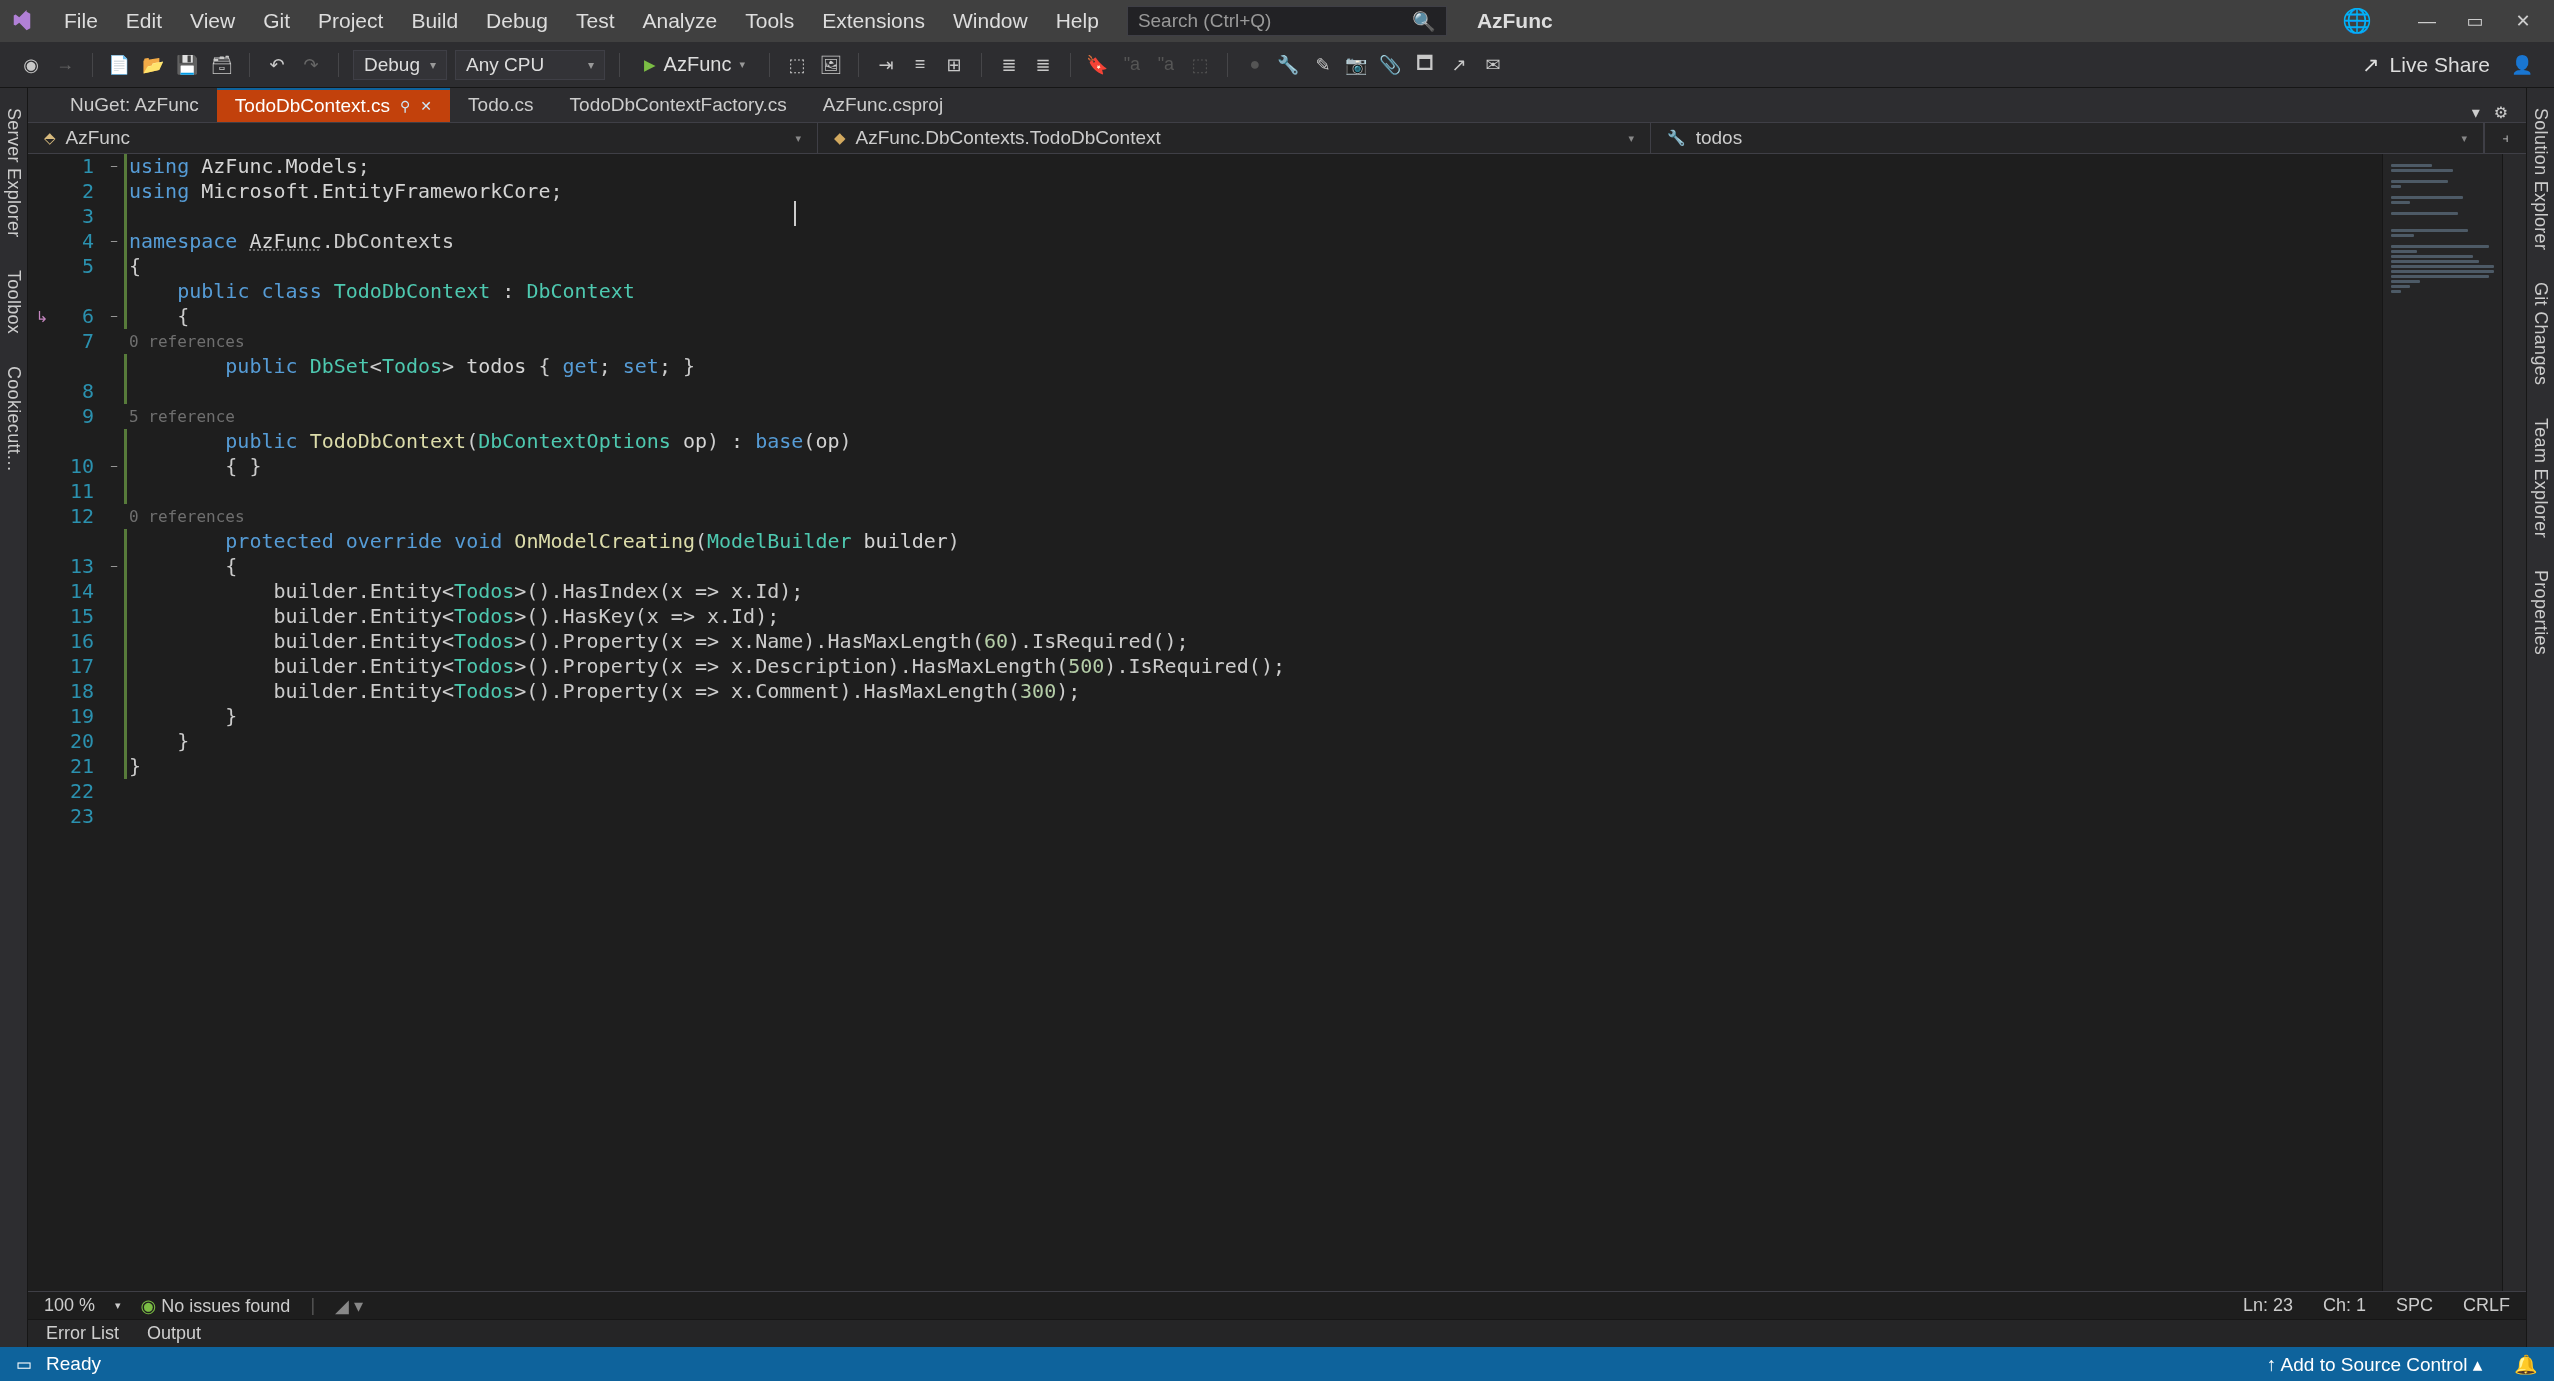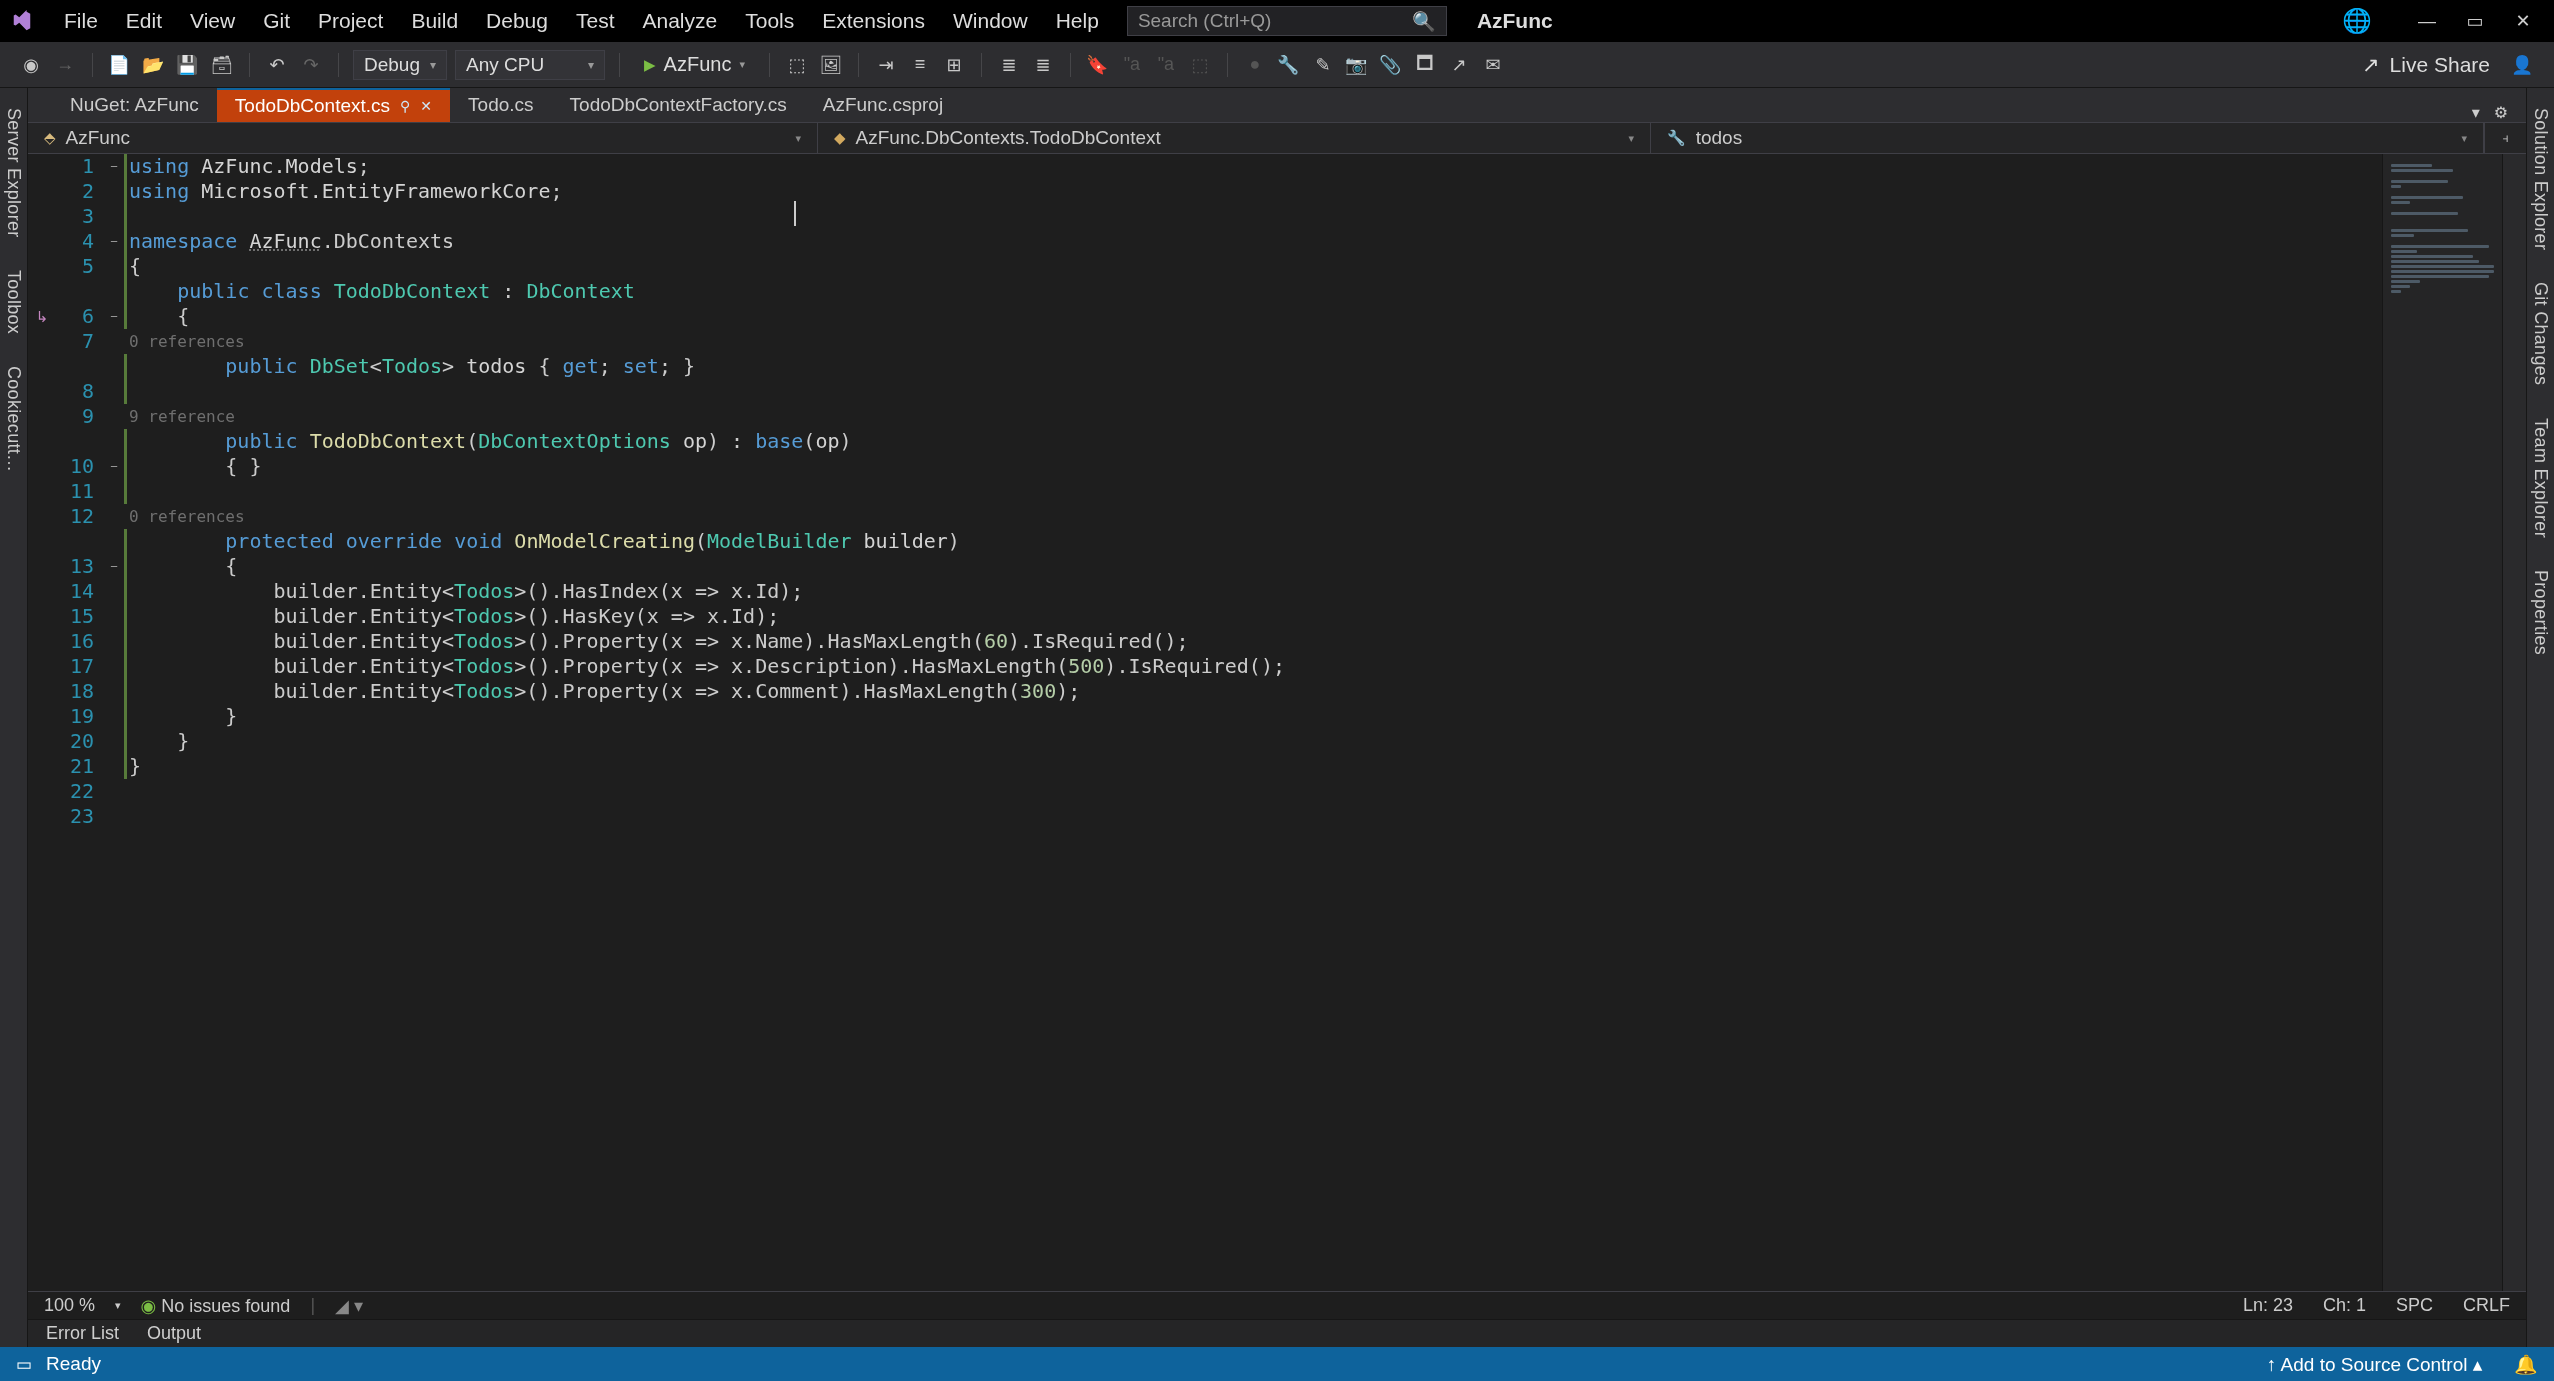--- a/index.html
+++ b/index.html
@@ -1,20 +1,20 @@
 <!DOCTYPE html>
 <html><head>
 <meta charset="utf-8">
 <style>
 * { margin:0; padding:0; box-sizing:border-box; }
 html,body { width:100%; height:100%; font-family:"Segoe UI",Arial,sans-serif; font-size:12px; background:#1e1e1e; color:#ccc; overflow:hidden; }
 .vs-root { display:flex; flex-direction:column; width:2554px; height:1381px; background:#2d2d30; transform-origin:top left; }
 
 
-.menubar { height:42px; display:flex; align-items:center; background:#000000; color:#ddd; padding:0 8px; gap:2px; }
+.menubar { height:42px; display:flex; align-items:center; background:#404040; color:#ddd; padding:0 8px; gap:2px; }
 .vs-logo { width:28px; height:28px; margin-right:12px; display:flex; align-items:center; justify-content:center; }
 .vs-logo svg { width:22px; height:22px; }
 .menuitem { padding:6px 14px; font-size:21px; cursor:default; }
 .searchbox { margin-left:12px; width:320px; height:30px; background:#222225; border:1px solid #3f3f46; display:flex; align-items:center; padding:0 10px; color:#999; font-size:19px; }
 .searchbox .sicon { margin-left:auto; color:#ccc; }
 .sln-name { margin-left:28px; font-size:21px; font-weight:600; color:#ddd; }
 .titlebar-spacer { flex:1; }
 .titlebtn { width:46px; height:34px; display:flex; align-items:center; justify-content:center; color:#ccc; font-size:18px; }
 .globe { color:#4ba8ef; font-size:24px; margin-right:30px; }
 
@@ -339,21 +339,21 @@
         <div class="code-line"><span class="tok-kw">using</span> <span class="tok-ns">AzFunc.Models</span>;</div>
             <div class="code-line"><span class="tok-kw">using</span> <span class="tok-ns">Microsoft.EntityFrameworkCore</span>;</div>
             <div class="code-line"></div>
             <div class="code-line"><span class="tok-kw">namespace</span> <span class="tok-ns tok-underline">AzFunc</span>.DbContexts</div>
             <div class="code-line">{</div>
             <div class="code-line">    <span class="tok-kw">public</span> <span class="tok-kw">class</span> <span class="tok-type">TodoDbContext</span> : <span class="tok-type">DbContext</span></div>
             <div class="code-line">    {</div>
             <div class="codelens">            0 references</div>
             <div class="code-line">        <span class="tok-kw">public</span> <span class="tok-type">DbSet</span>&lt;<span class="tok-type">Todos</span>&gt; <span class="tok-id">todos</span> { <span class="tok-kw">get</span>; <span class="tok-kw">set</span>; }</div>
             <div class="code-line"></div>
-            <div class="codelens">            9 reference</div>
+            <div class="codelens">            5 reference</div>
             <div class="code-line">        <span class="tok-kw">public</span> <span class="tok-mtd">TodoDbContext</span>(<span class="tok-type">DbContextOptions</span> <span class="tok-id">op</span>) : <span class="tok-kw">base</span>(<span class="tok-id">op</span>)</div>
             <div class="code-line">        { }</div>
             <div class="code-line"></div>
             <div class="codelens">            0 references</div>
             <div class="code-line">        <span class="tok-kw">protected</span> <span class="tok-kw">override</span> <span class="tok-kw">void</span> <span class="tok-mtd">OnModelCreating</span>(<span class="tok-type">ModelBuilder</span> <span class="tok-id">builder</span>)</div>
             <div class="code-line">        {</div>
             <div class="code-line">            builder.Entity&lt;<span class="tok-type">Todos</span>&gt;().HasIndex(x =&gt; x.Id);</div>
             <div class="code-line">            builder.Entity&lt;<span class="tok-type">Todos</span>&gt;().HasKey(x =&gt; x.Id);</div>
             <div class="code-line">            builder.Entity&lt;<span class="tok-type">Todos</span>&gt;().Property(x =&gt; x.Name).HasMaxLength(<span class="tok-num">60</span>).IsRequired();</div>
             <div class="code-line">            builder.Entity&lt;<span class="tok-type">Todos</span>&gt;().Property(x =&gt; x.Description).HasMaxLength(<span class="tok-num">500</span>).IsRequired();</div>

